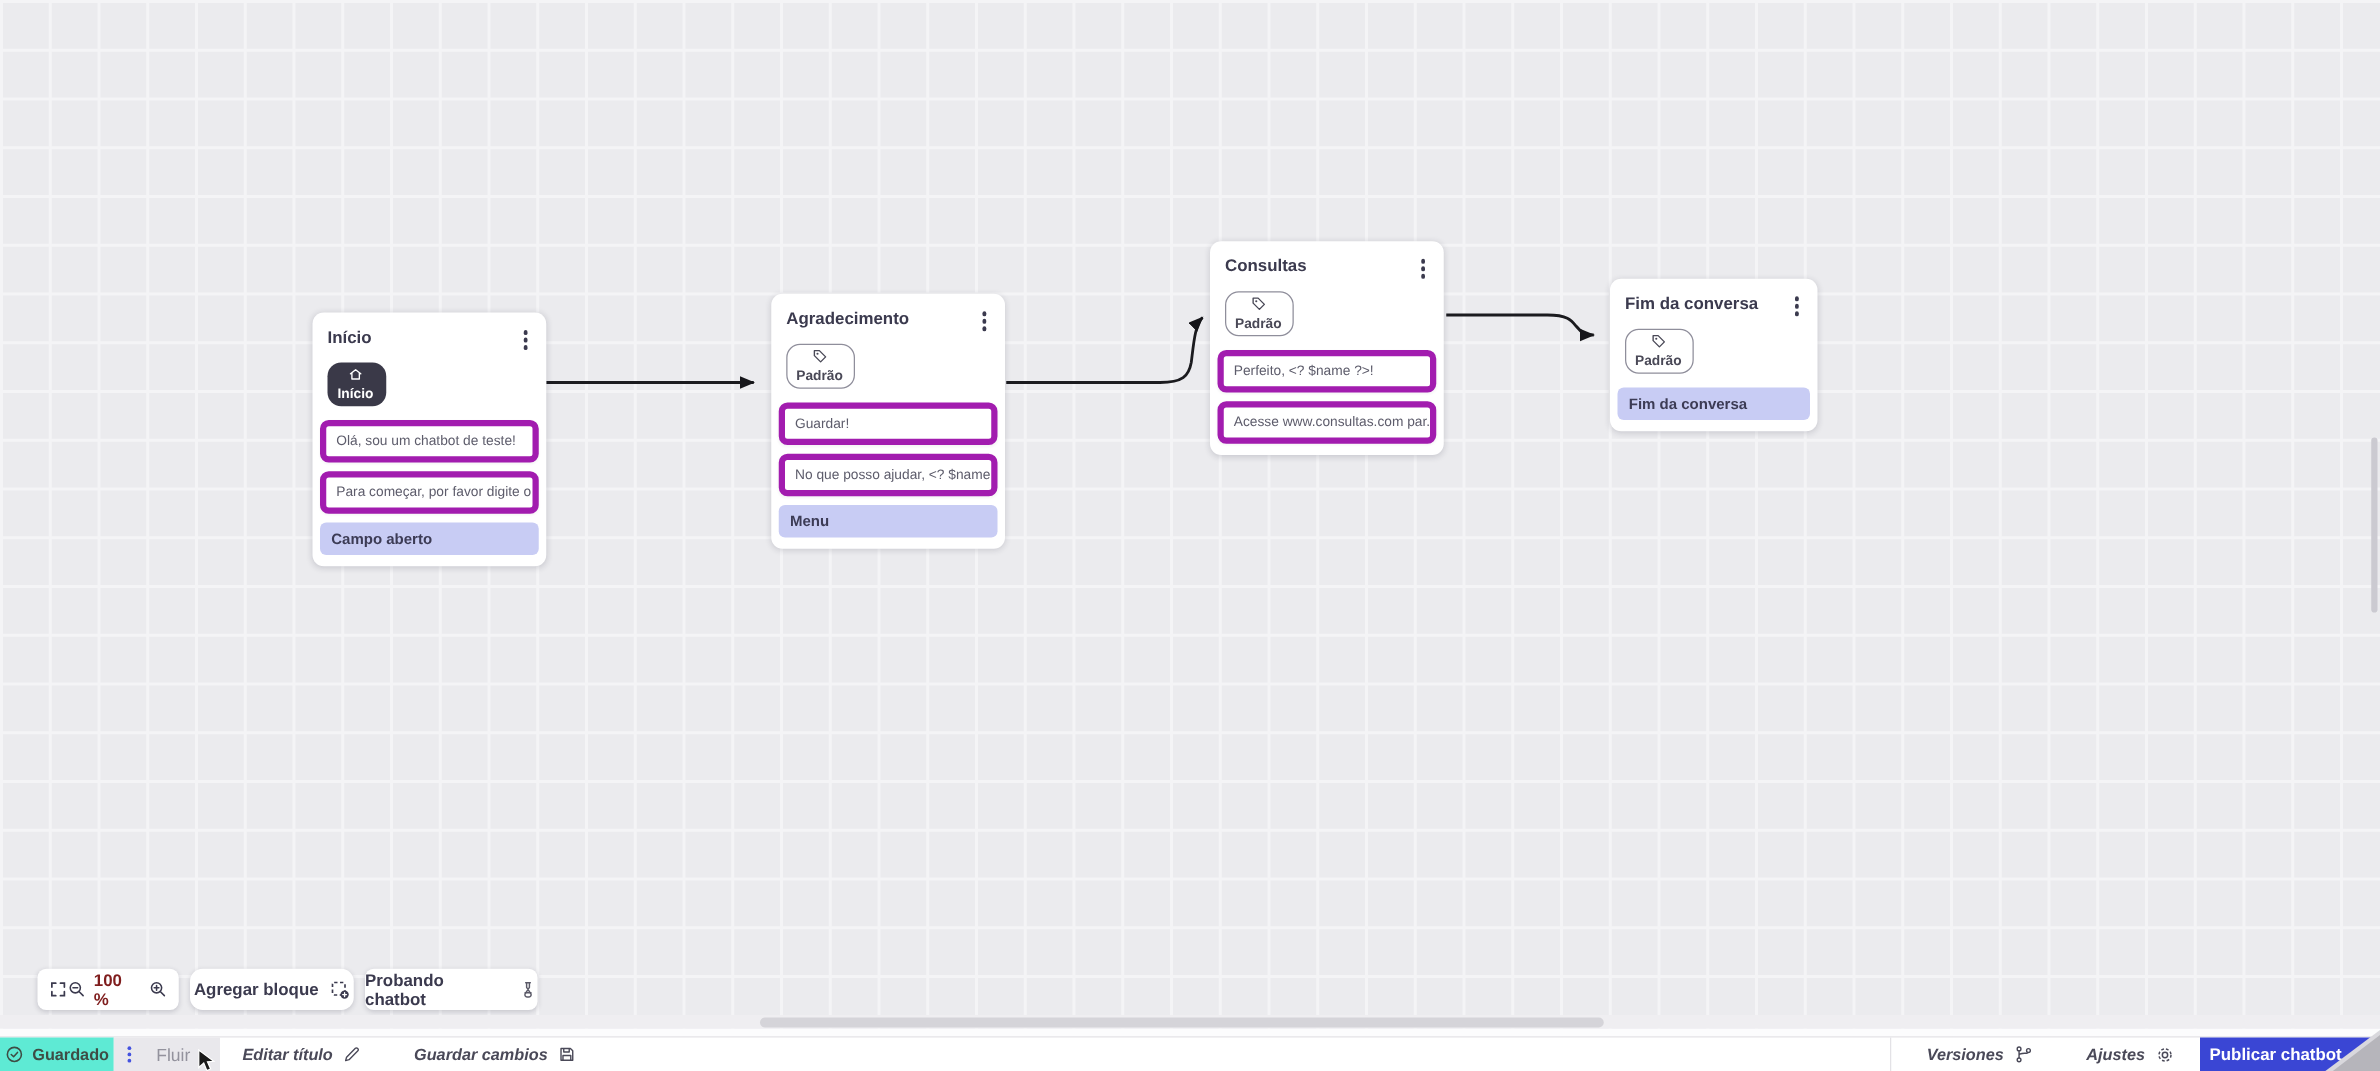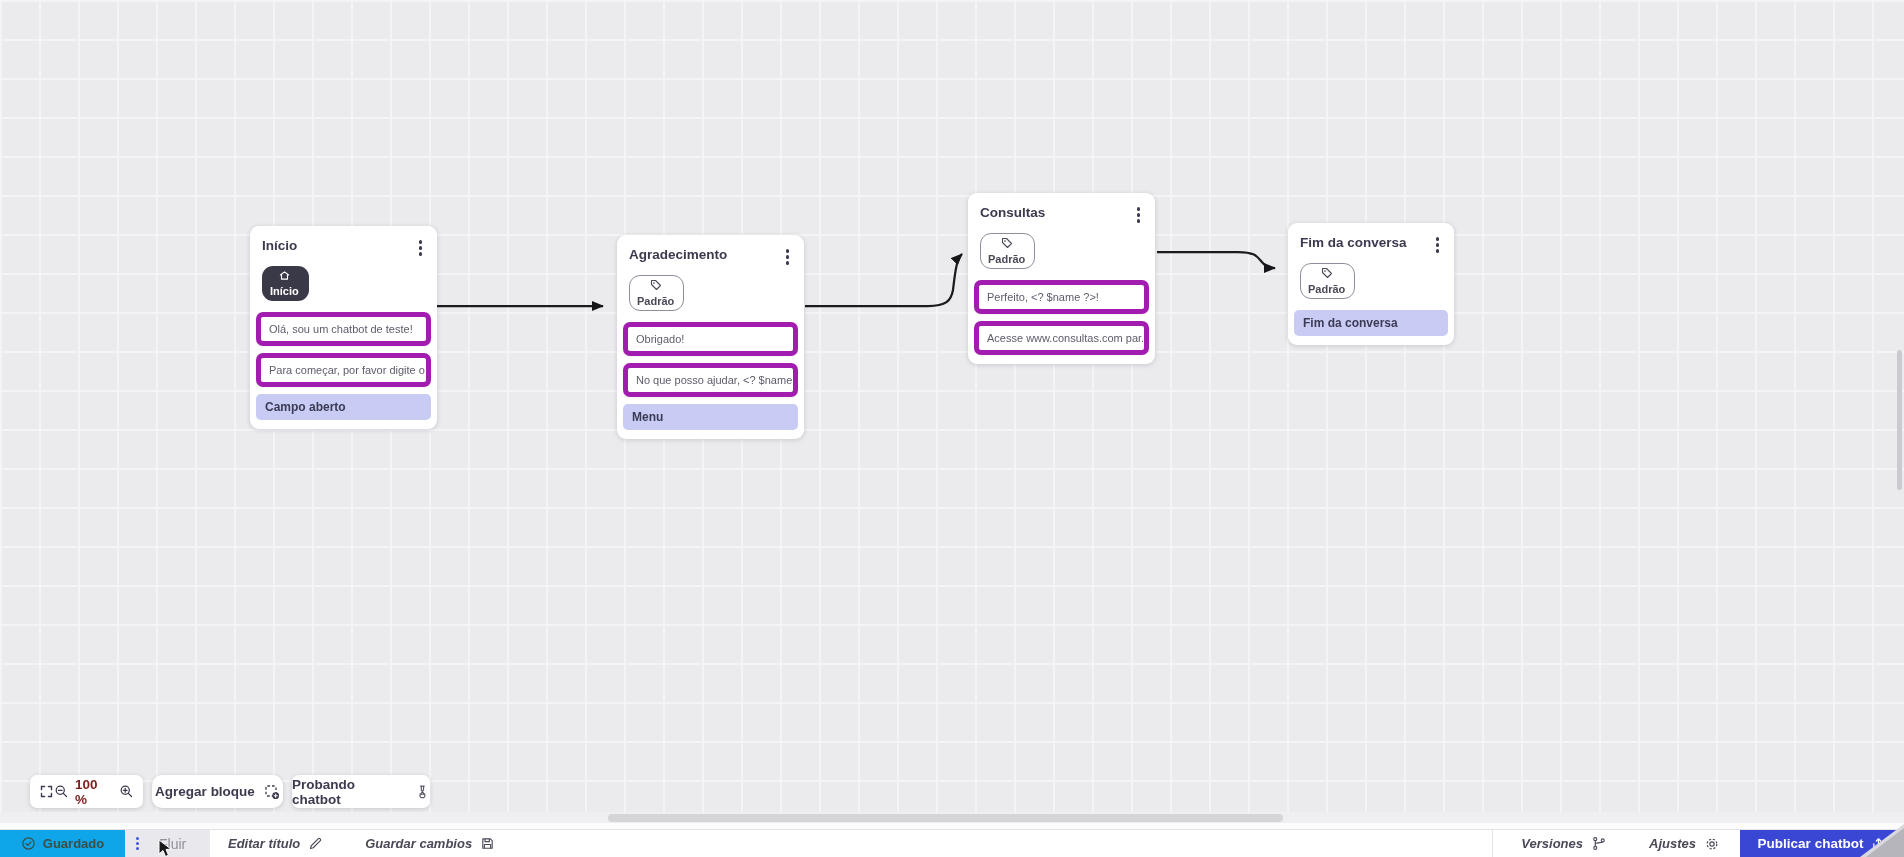--- a/index.html
+++ b/index.html
@@ -49,31 +49,31 @@
   .hscroll-track { position:absolute; left:0; top:812px; width:1904px; height:11px; background:#efeef1; }
   .hscroll-thumb { position:absolute; left:608px; top:814px; width:675px; height:8px;
     background:#d5d4d9; border-radius:4px; }
   .below-track { position:absolute; left:0; top:823px; width:1904px; height:6px; background:#fcfcfd; }
   .vscroll-thumb { position:absolute; left:1897px; top:350px; width:5px; height:140px;
     background:#cbcad1; border-radius:3px; }
 
   
   .statusbar { position:absolute; left:0; bottom:0; width:1904px; height:28px; background:#fff;
     border-top:1px solid #e3e2e6; display:flex; align-items:center; font-size:13px; color:#4a4958; }
-  .saved-chip { width:125px; height:100%; background:#0ea5e9; display:flex; align-items:center;
+  .saved-chip { width:91px; height:100%; background:#5eead4; display:flex; align-items:center;
     justify-content:center; gap:7px; font-weight:bold; color:#3e4d45; }
   .flow-tab { width:85px; height:100%; background:#e9e8ec; display:flex; align-items:center;
     padding-left:11px; cursor:pointer; }
   .flow-kebab { display:flex; flex-direction:column; gap:2px; }
   .flow-kebab i { width:3px; height:3px; border-radius:50%; background:#4452e0; display:block; }
   .flow-label { color:#93929d; font-size:14px; margin-left:20px; }
   .bar-btn { display:flex; align-items:center; gap:8px; cursor:pointer; font-weight:bold;
     color:#4a4958;font-style:italic; }
   .divider { width:1px; height:100%; background:#e3e2e6; }
-  .publish-btn { width:164px; height:100%; background:#3a46d4; color:#fff; display:flex;
+  .publish-btn { width:144px; height:100%; background:#3a46d4; color:#fff; display:flex;
     align-items:center; justify-content:center; gap:8px; font-weight:bold; font-size:13.5px;
     cursor:pointer; }
 
   .cursor { position:absolute; left:158px; top:839px; pointer-events:none; z-index:50; }
   .corner { position:absolute; right:0; bottom:0; pointer-events:none; z-index:60; }
 </style>
 </head>
 <body>
 
 <div class="canvas">
@@ -82,21 +82,21 @@
     <defs>
       <marker id="ah" markerUnits="userSpaceOnUse" markerWidth="14" markerHeight="12" refX="11" refY="5" orient="auto">
         <path d="M0,0 L12,5 L0,10 Z" fill="#16161a"></path>
       </marker>
     </defs>
     <path d="M437 306 L603 306" fill="none" stroke="#1b1b1f" stroke-width="2.25" marker-end="url(#ah)"></path>
     <path d="M805 306 L928 306 C946 306 951 301 953 290 C955 274 956 260 962 254" fill="none" stroke="#1b1b1f" stroke-width="2.25" marker-end="url(#ah)"></path>
     <path d="M1157 252 L1238 252 C1254 252 1257 256 1261 261 C1265 266 1268 268 1275 268" fill="none" stroke="#1b1b1f" stroke-width="2.25" marker-end="url(#ah)"></path>
   </svg>
 
-  <div class="node" style="left:250px; top:226px;">
+  <div class="node" style="left:250px; top:250px;">
     <div class="node-header">
       <span class="node-title">Início</span>
       <span class="kebab">
           <i></i>
           <i></i>
           <i></i>
         </span>
     </div>
     <span class="badge solid">
       <svg width="11" height="11" viewBox="0 0 24 24">
@@ -118,21 +118,21 @@
           <i></i>
         </span>
     </div>
     <span class="badge outline">
       <svg width="12" height="12" viewBox="0 0 24 24">
           <path d="M3 3 h8 l10 10 -8 8 L3 11 Z" stroke="#4a4957" stroke-width="2.2" fill="none" stroke-linejoin="round"></path>
           <circle cx="8" cy="8" r="1.7" fill="#4a4957"></circle>
         </svg>
       <span>Padrão</span>
     </span>
-    <div class="msg first">Obrigado!</div>
+    <div class="msg first">Guardar!</div>
     <div class="msg">No que posso ajudar, &lt;? $name ...</div>
     <div class="action">Menu</div>
   </div>
 
   <div class="node" style="left:968px; top:193px;">
     <div class="node-header">
       <span class="node-title">Consultas</span>
       <span class="kebab">
           <i></i>
           <i></i>

